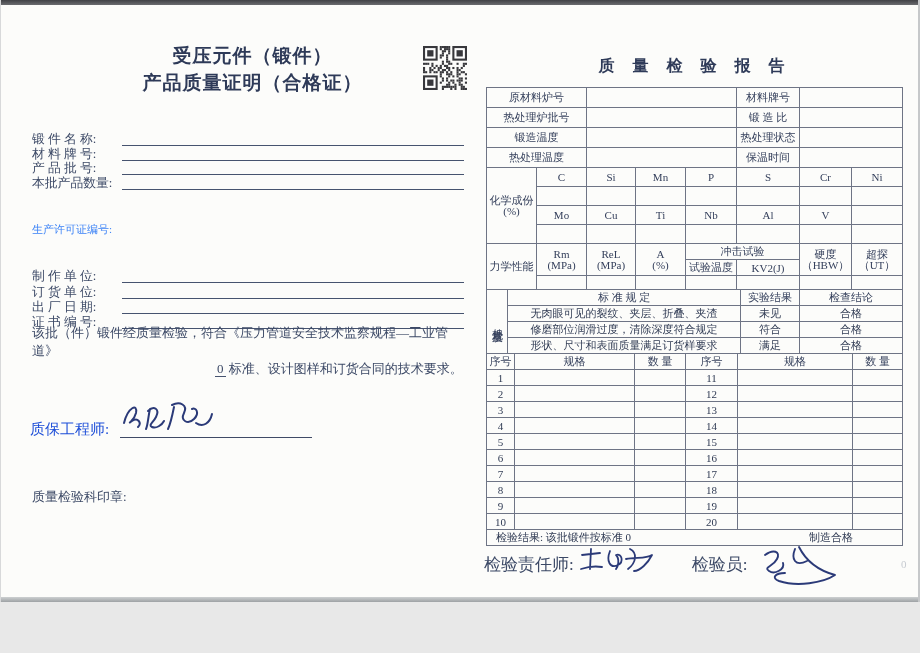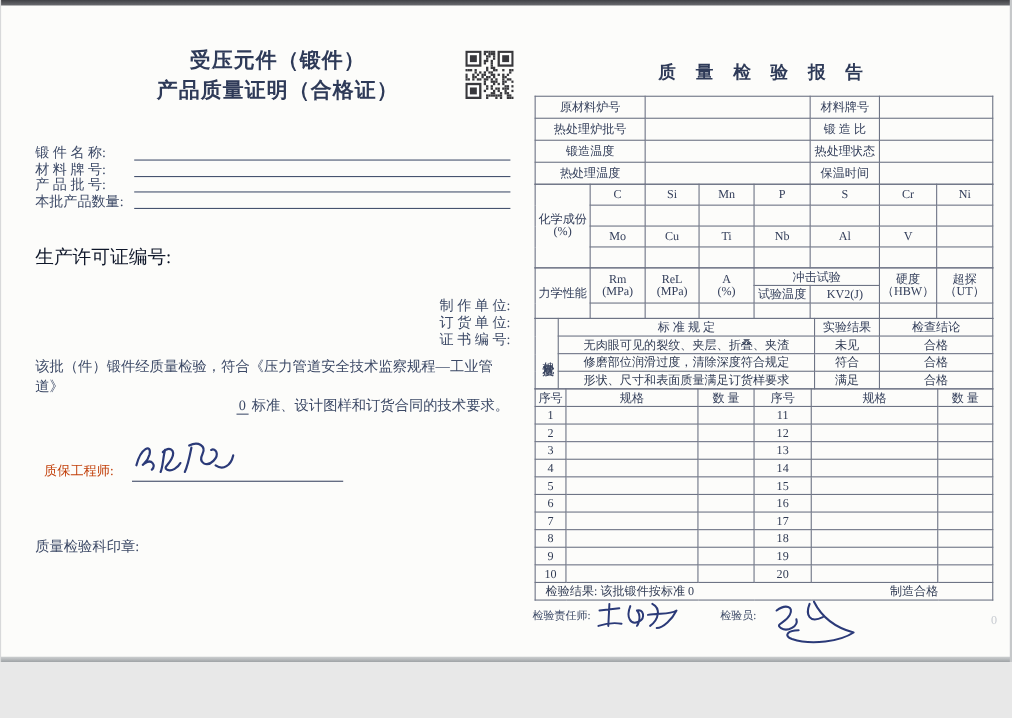--- a/index.html
+++ b/index.html
@@ -16,50 +16,50 @@
   .edge-left{position:absolute;top:0;bottom:0;left:0;width:1px;background:#d8d9da;z-index:9;}
   .edge-right{position:absolute;top:0;bottom:0;right:0;width:2px;background:#c6c8ca;z-index:9;}
 
   
   .cert-title{position:absolute;left:60px;top:42px;width:385px;text-align:center;
     font-weight:bold;font-size:19px;line-height:27px;color:#2e3a58;letter-spacing:1px;}
   .qr-wrap{position:absolute;left:423px;top:46px;width:44px;height:44px;}
   .fields{position:absolute;left:32px;width:432px;margin-top:32px;}
   .f1{top:101px;} .f2{top:238px;}
   .field-row{display:flex;align-items:flex-end;height:14.8px;}
-  .f2 .field-row{height:15.3px;flex-direction:column;}
+  .f2 .field-row{height:15.3px;}
   .field-label{flex:0 0 88px;font-size:12.8px;color:#3c4966;white-space:nowrap;}
   .field-line{flex:1;border-bottom:1.2px solid #46536f;margin-bottom:2px;margin-left:2px;}
-  .license{position:absolute;left:32px;top:222px;font-size:17px;color:#0f172a;}
+  .license{position:absolute;left:32px;top:222px;font-size:11px;color:#3b82f6;}
   .statement{position:absolute;left:32px;top:324px;width:436px;font-size:13px;
     line-height:18px;color:#3c4966;}
   .statement .line2{padding-left:183px;}
   .blank-underlined{border-bottom:1px solid #46536f;padding:0 2px;}
-  .qa-row{position:absolute;left:40px;top:420px;font-size:12px;color:#c2410c;}
+  .qa-row{position:absolute;left:30px;top:420px;font-size:15px;color:#1d4ed8;}
   .qa-line{position:absolute;left:120px;top:437px;width:192px;border-bottom:1.3px solid #3f4a66;}
   .qa-sig{position:absolute;left:118px;top:397px;}
   .seal-row{position:absolute;left:32px;top:488px;font-size:13px;color:#3c4966;}
 
   
   .report-title{position:absolute;left:487px;top:56px;width:416px;text-align:center;
     font-weight:bold;font-size:16px;letter-spacing:7px;color:#2e3a58;white-space:nowrap;}
   .rt-wrap{position:absolute;left:486px;top:87px;width:417px;}
   table.rt{border-collapse:collapse;table-layout:fixed;width:416px;margin-top:-1px;}
   table.rt:first-child{margin-top:0;}
   .rt td{border:1px solid #6e7485;padding:0 1px;font-size:11px;color:#303b54;
     text-align:center;vertical-align:middle;overflow:hidden;white-space:nowrap;}
   .rt .lab{color:#35405c;}
   tr.h20 td{height:19px;} tr.h19 td{height:18px;} tr.h16 td{height:15px;}
   tr.h15 td{height:14px;} tr.h14 td{height:13px;}
   .two-line{line-height:11px;font-size:10.5px;}
   .vert{writing-mode:vertical-rl;text-orientation:upright;letter-spacing:1px;
     font-size:11.5px;line-height:19px;padding:2px 0;}
   .result-flex{display:flex;justify-content:space-between;padding:0 48px 0 8px;font-size:11px;}
   .sign-row{position:absolute;left:484px;top:553px;width:430px;display:flex;
-    align-items:flex-start;font-size:10px;color:#3c4966;}
+    align-items:flex-start;font-size:17px;color:#3c4966;}
   .sign-row .sig{margin:-8px 6px 0 4px;}
   .gap{width:28px;}
   .faint-zero{position:absolute;left:901px;top:558px;font-size:11px;color:#c7cbd1;}
   .ink{stroke:#2b3a78;fill:none;stroke-linecap:round;stroke-linejoin:round;}
 </style>
 </head>
 <body>
 
 <div class="scan">
   <div class="edge-top"></div>
@@ -228,20 +228,24 @@
   <div class="fields f2">
     <div class="field-row">
       <span class="field-label">制 作 单 位:</span>
       <span class="field-line"></span>
     </div>
     <div class="field-row">
       <span class="field-label">订 货 单 位:</span>
       <span class="field-line"></span>
     </div>
     <div class="field-row">
+      <span class="field-label">出 厂 日 期:</span>
+      <span class="field-line"></span>
+    </div>
+    <div class="field-row">
       <span class="field-label">证 书 编 号:</span>
       <span class="field-line"></span>
     </div>
   </div>
 
   <div class="statement">
     <div class="line1">该批（件）锻件经质量检验，符合《压力管道安全技术监察规程—工业管道》</div>
     <div class="line2">
       <span class="blank-underlined">0</span>
       <span>标准、设计图样和订货合同的技术要求。</span>

